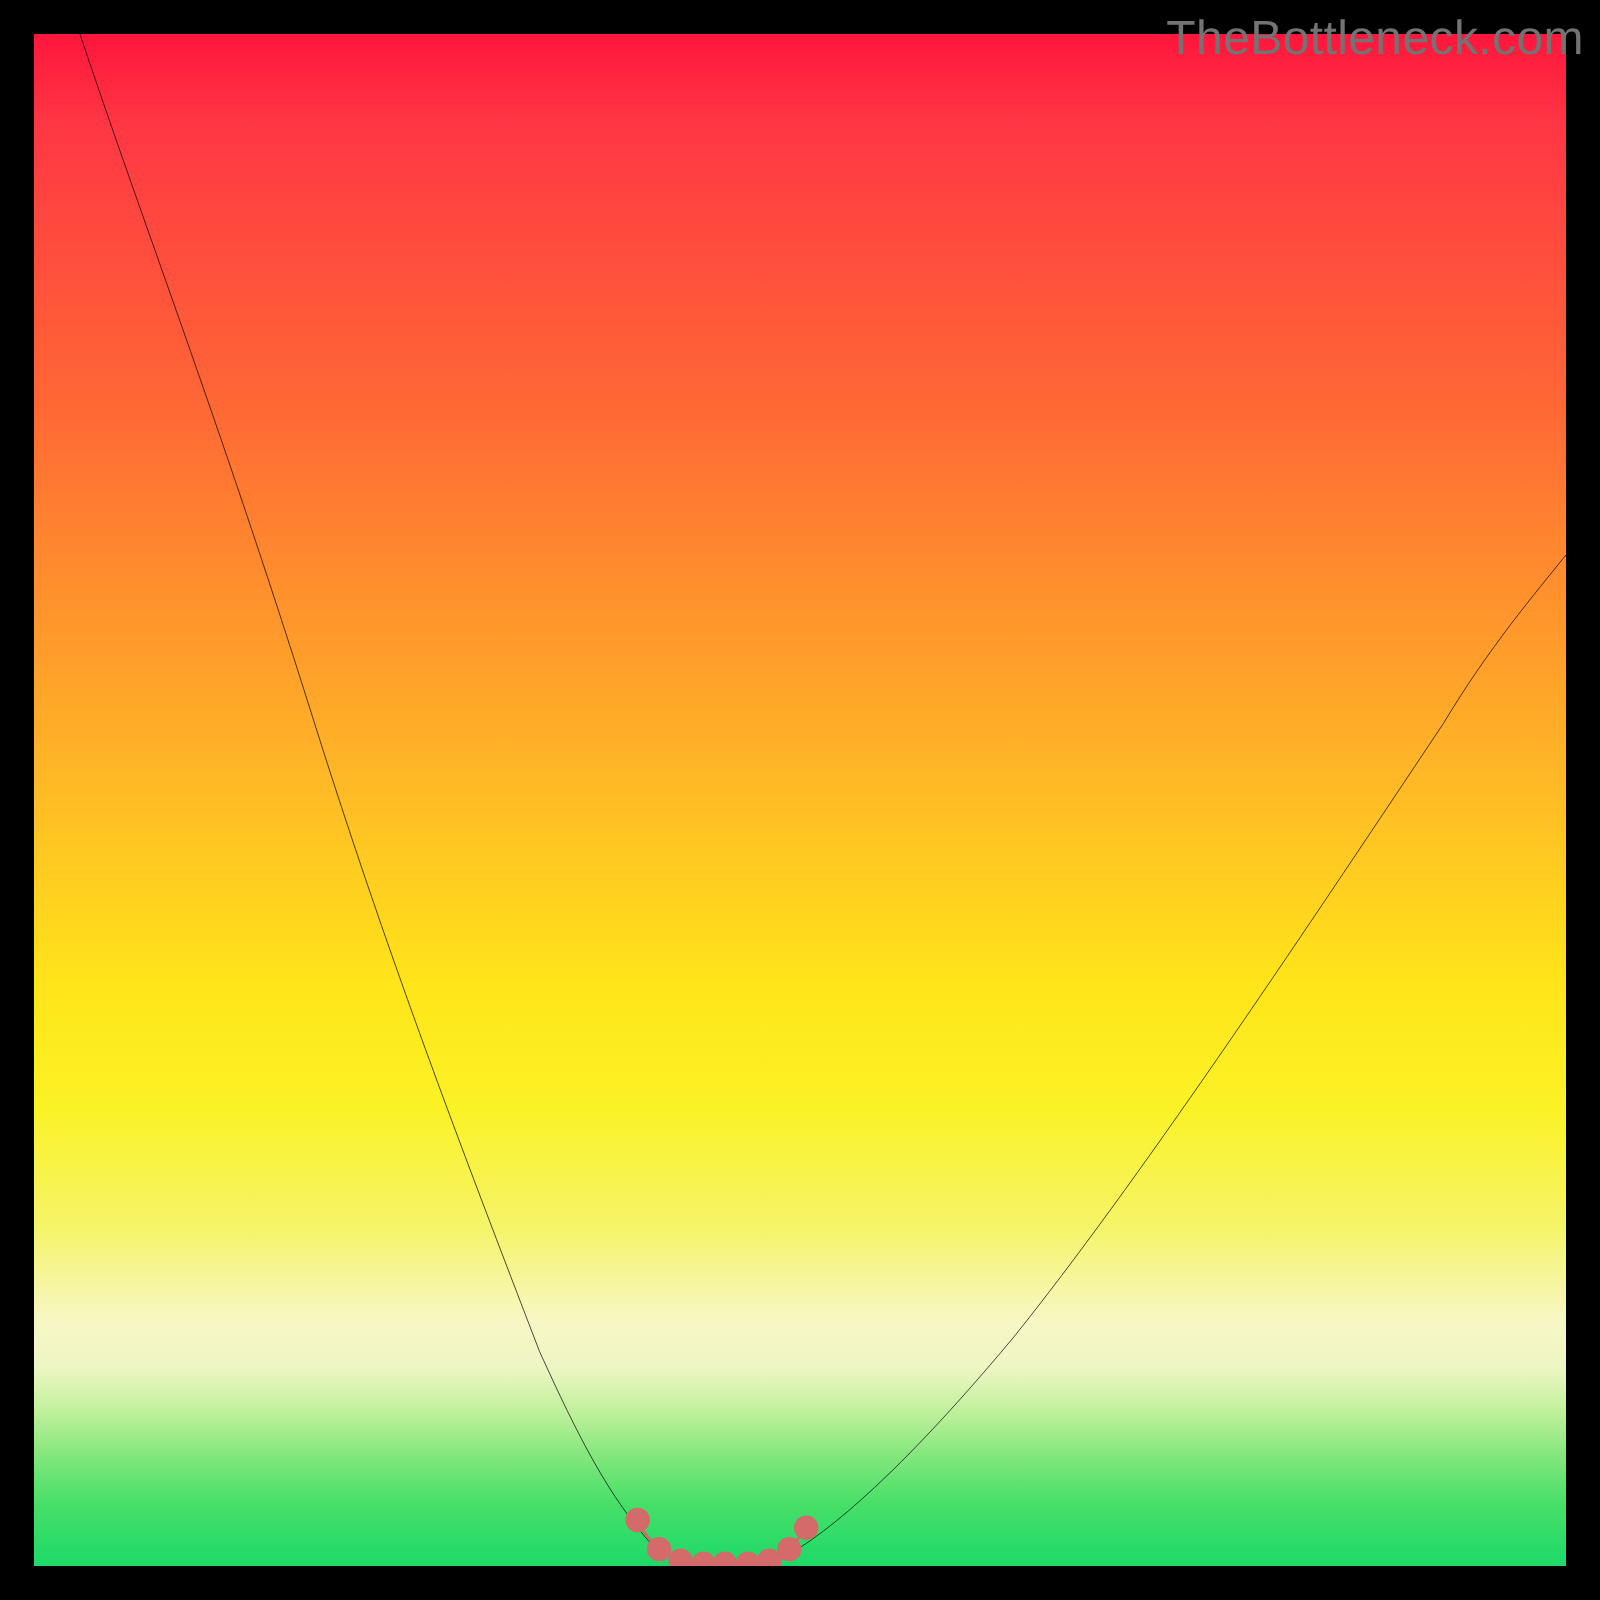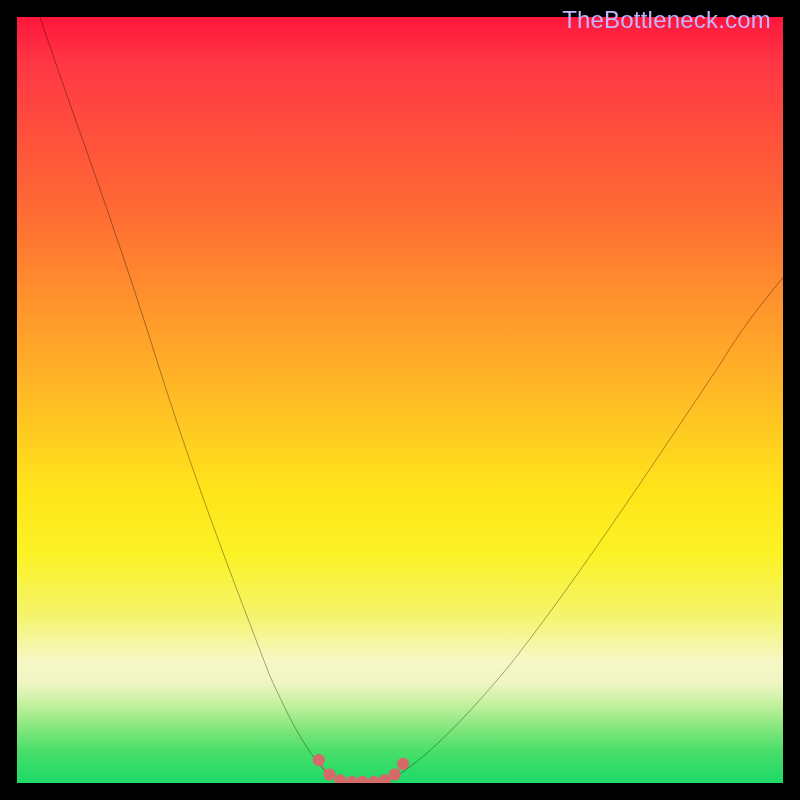--- a/index.html
+++ b/index.html
@@ -13,22 +13,22 @@
   }
   .frame {
     position: relative;
     width: 800px;
     height: 800px;
     background: #000;
   }
   .watermark {
     position: absolute;
     top: 6px;
-    right: 29px;
-    color: #c4b5fd;
+    right: 8px;
+    color: #737373;
     font-size: 24px;
     font-weight: 400;
     letter-spacing: 0.2px;
     z-index: 3;
     user-select: none;
   }
   .plot-area {
     position: absolute;
     left: 17px;
     top: 17px;

